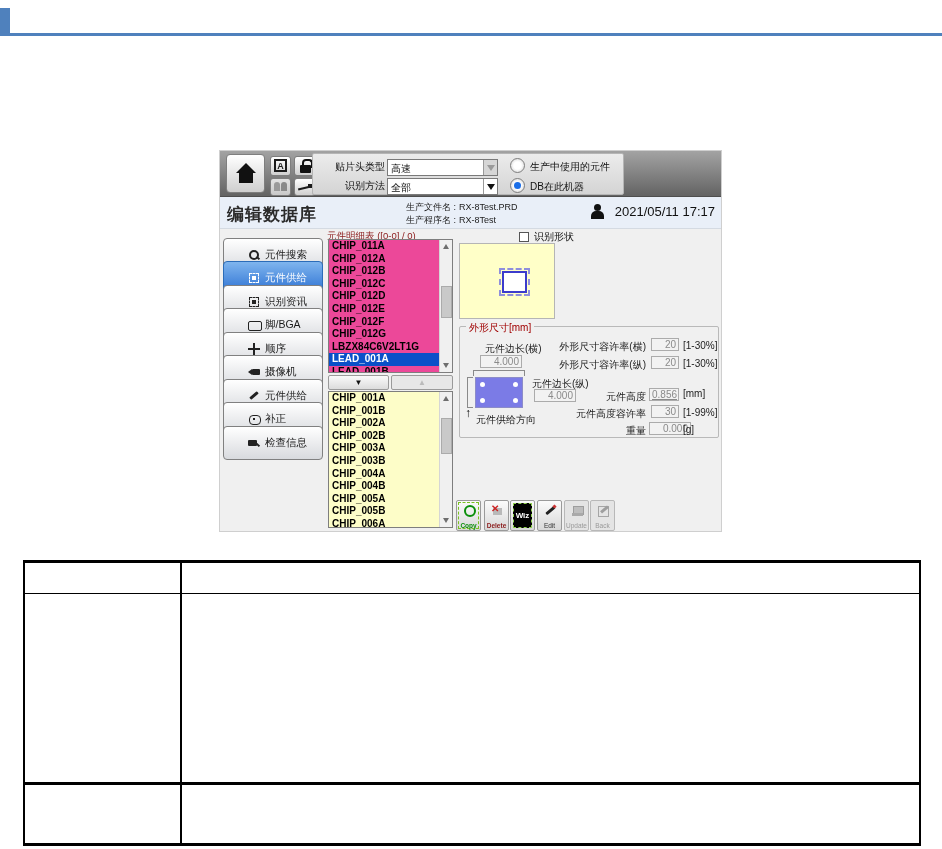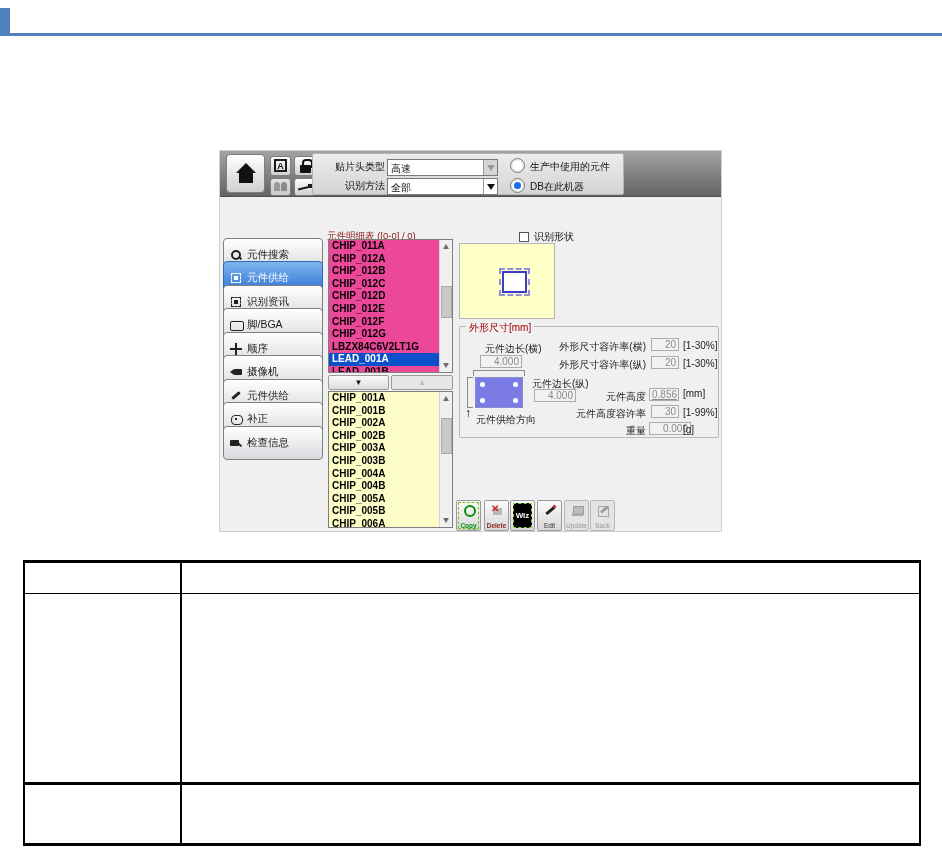--- a/index.html
+++ b/index.html
@@ -48,21 +48,21 @@
   .titlebar { left:0; top:46px; width:501px; height:32px; background:#e9eff8; border-bottom:1px solid #d4dae2; }
   .app-title { left:7px; top:6px; font-size:17px; color:#2b2b2b; letter-spacing:1px; font-weight:bold; white-space:nowrap; }
   .prod-line { position:absolute; left:186px; font-size:9px; color:#222; white-space:nowrap; }
   .prod-line .v { margin-left:3px; }
   .user-ico { left:370px; top:7px; width:16px; height:16px; }
   .user-ico::before { content:""; position:absolute; left:4px; top:0; width:7px; height:7px; background:#111; border-radius:50%; }
   .user-ico::after { content:""; position:absolute; left:1px; top:7px; width:13px; height:8px; background:#111; border-radius:5px 5px 0 0; }
   .datetime { right:6px; top:7px; font-size:13px; color:#111; white-space:nowrap; }
 
   
-  .sbtn { position:absolute; left:3px; width:100px; height:34px; background:linear-gradient(#ffffff,#d8dade); border:1px solid #808080; border-radius:4px; display:flex; align-items:center; gap:5px; padding-left:6px; font-size:10.5px; color:#1a1a1a; }
+  .sbtn { position:absolute; left:3px; width:100px; height:34px; background:linear-gradient(#ffffff,#d8dade); border:1px solid #808080; border-radius:4px; display:flex; align-items:center; gap:5px; padding-left:24px; font-size:10.5px; color:#1a1a1a; }
   .sbtn.active { background:linear-gradient(#7fb5ee,#2a6fd2); border-color:#2b6cb8; color:#fff; }
   .sicon { position:relative; width:12px; height:12px; flex:0 0 12px; }
   .icn-search::before { content:""; position:absolute; left:1px; top:1px; width:6px; height:6px; border:2px solid #222; border-radius:50%; }
   .icn-search::after { content:""; position:absolute; left:8px; top:8px; width:4px; height:2px; background:#222; transform:rotate(45deg); }
   .icn-shape::before { content:""; position:absolute; inset:1px; border:1px dashed #fff; }
   .icn-shape::after { content:""; position:absolute; left:4px; top:4px; width:4px; height:4px; background:#fff; }
   .icn-recog::before { content:""; position:absolute; inset:1px; border:1px dashed #222; }
   .icn-recog::after { content:""; position:absolute; left:4px; top:4px; width:4px; height:4px; background:#222; }
   .icn-bga::before { content:""; position:absolute; left:0; top:2px; width:12px; height:8px; border:1.5px solid #222; border-radius:2px; }
   .icn-seq::before { content:""; position:absolute; left:5px; top:0; width:2px; height:12px; background:#222; }
@@ -172,20 +172,31 @@
         <span class="val">全部</span>
         <span class="arrow"></span>
       </div>
       <div class="radio" style="top:4px;"></div>
       <div class="radio-label" style="top:6px;">生产中使用的元件</div>
       <div class="radio on" style="top:24px;"></div>
       <div class="radio-label" style="top:26px;">DB在此机器</div>
     </div>
   </div>
 
+  <div class="abs titlebar">
+    <div class="abs app-title">编辑数据库</div>
+    <div class="prod-line" style="top:4px;">
+      <span>生产文件名 :</span><span class="v">RX-8Test.PRD</span>
+    </div>
+    <div class="prod-line" style="top:17px;">
+      <span>生产程序名 :</span><span class="v">RX-8Test</span>
+    </div>
+    <div class="abs user-ico"></div>
+    <div class="abs datetime">2021/05/11 17:17</div>
+  </div>
 
   <div class="sbtn" style="top:87px;">
     <span class="sicon icn-search"></span>
     <span>元件搜索</span>
   </div>
   <div class="sbtn active" style="top:110px;">
     <span class="sicon icn-shape"></span>
     <span>元件供给</span>
   </div>
   <div class="sbtn" style="top:134px;">

